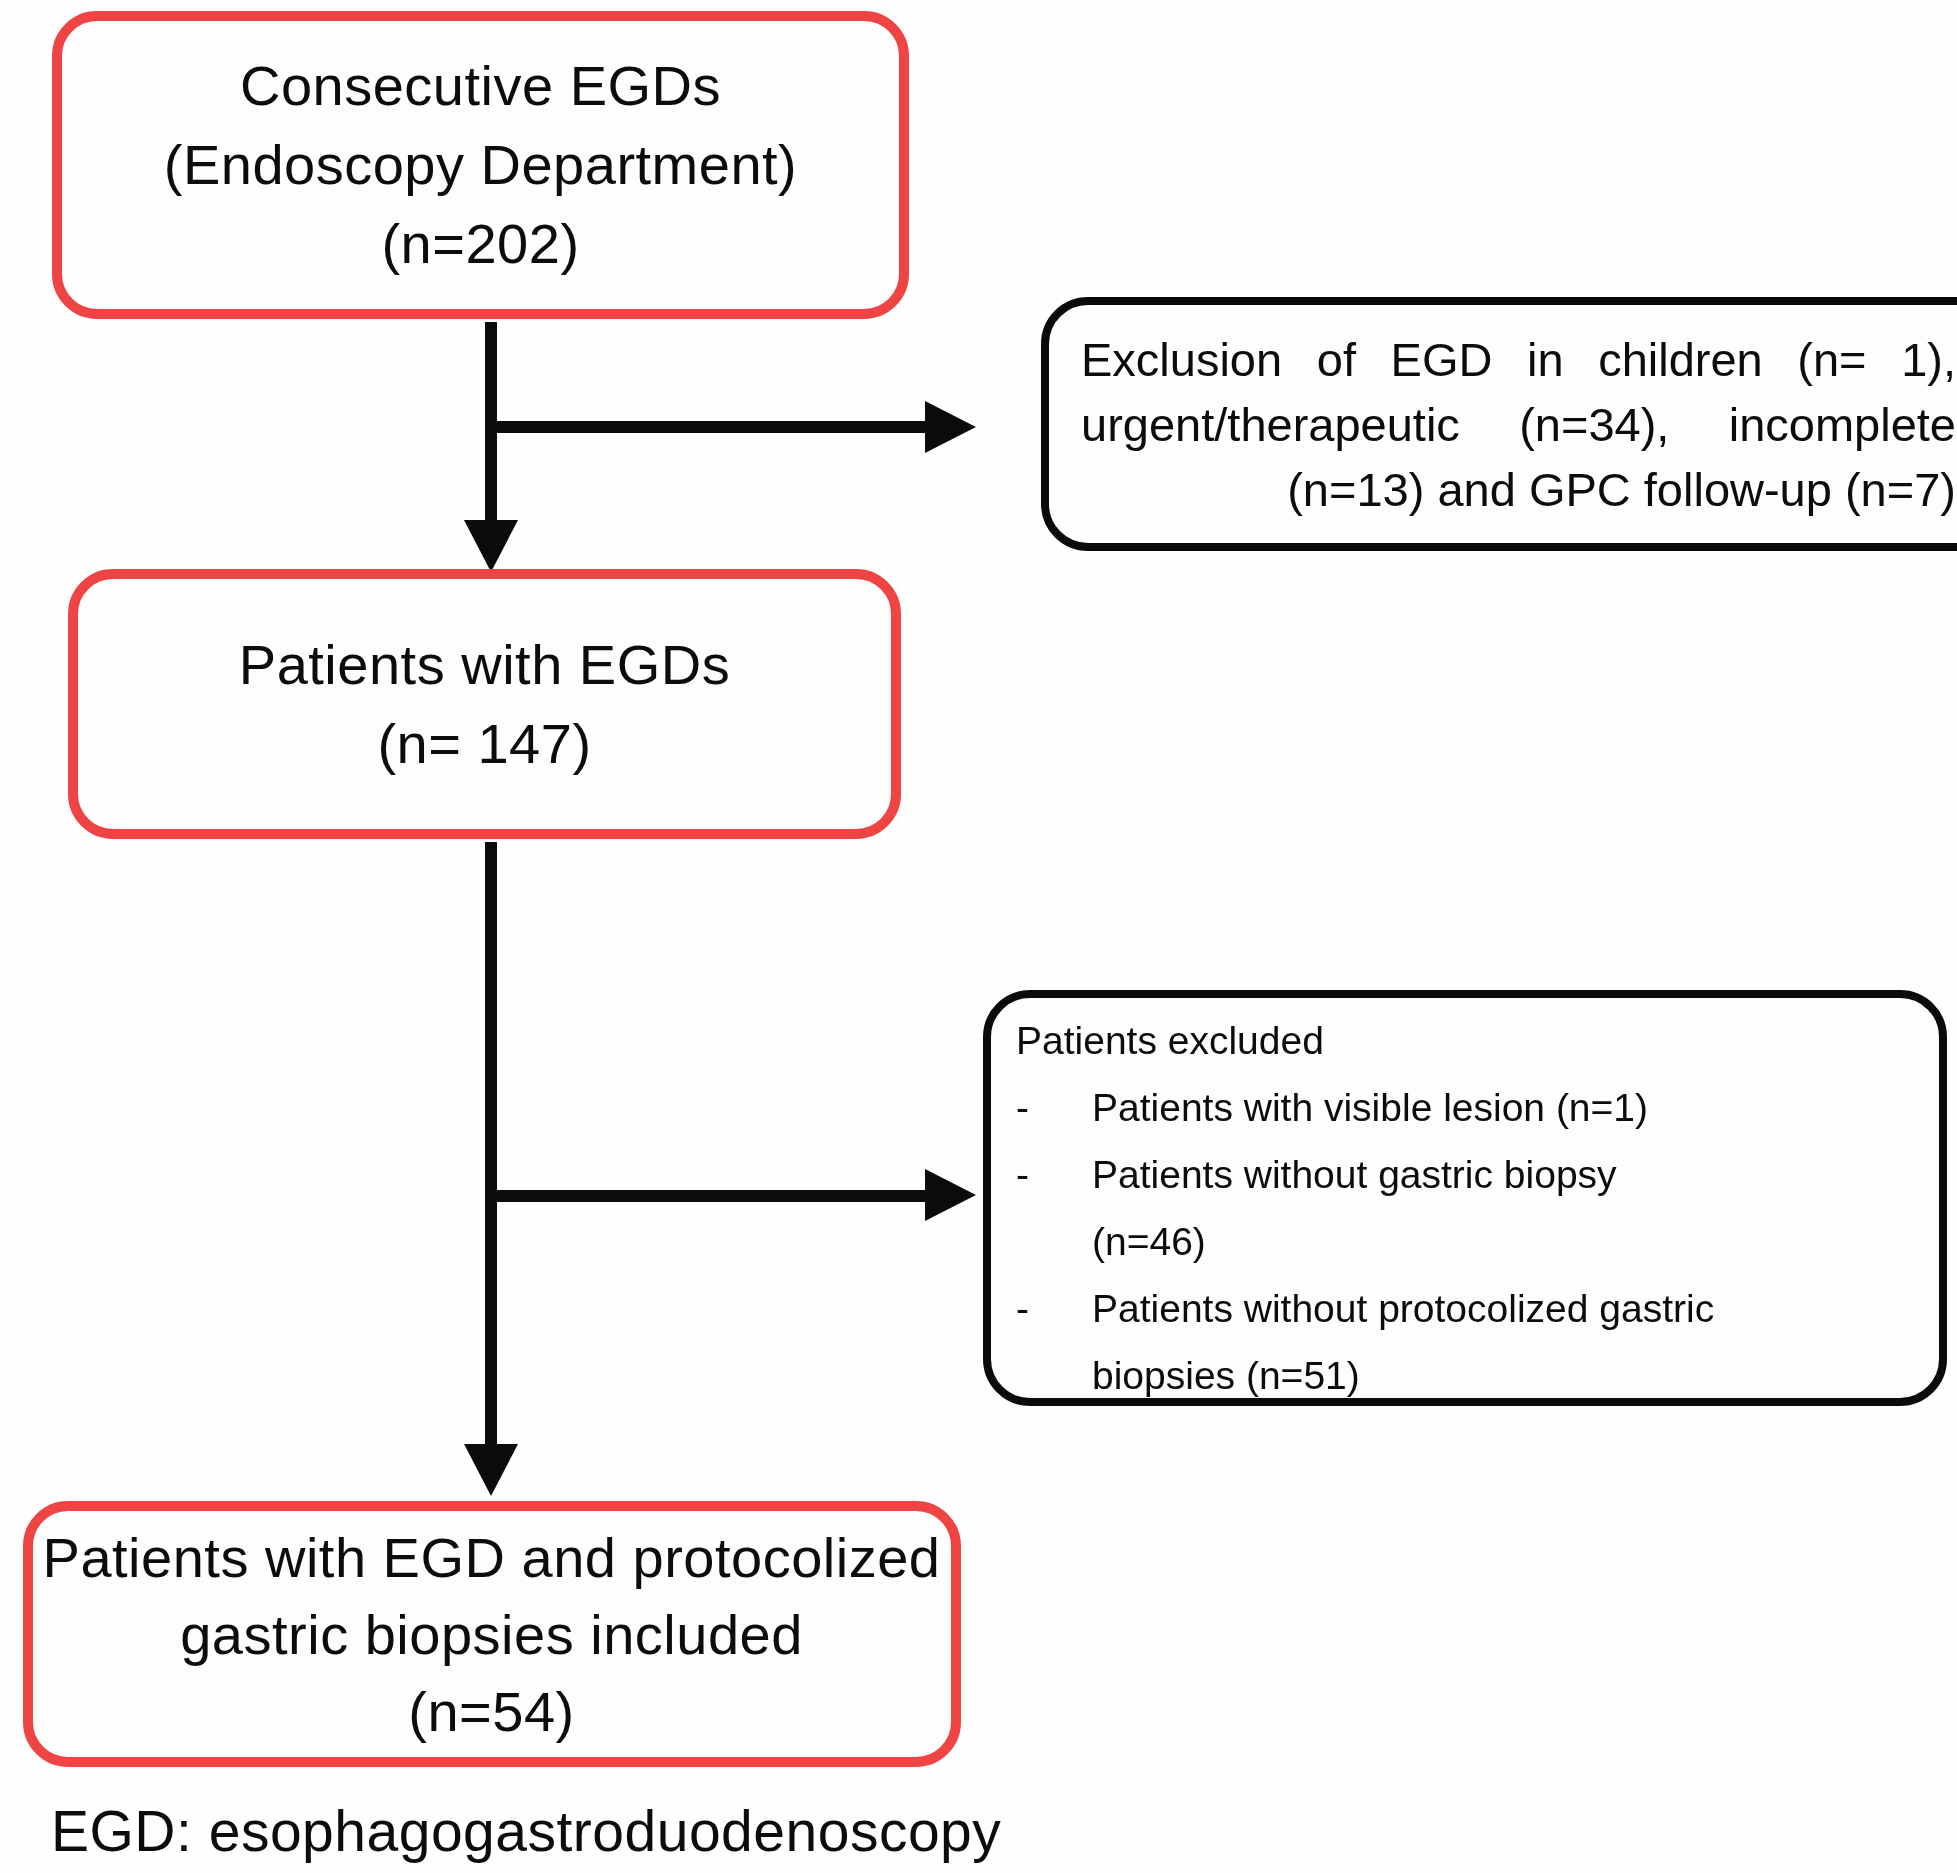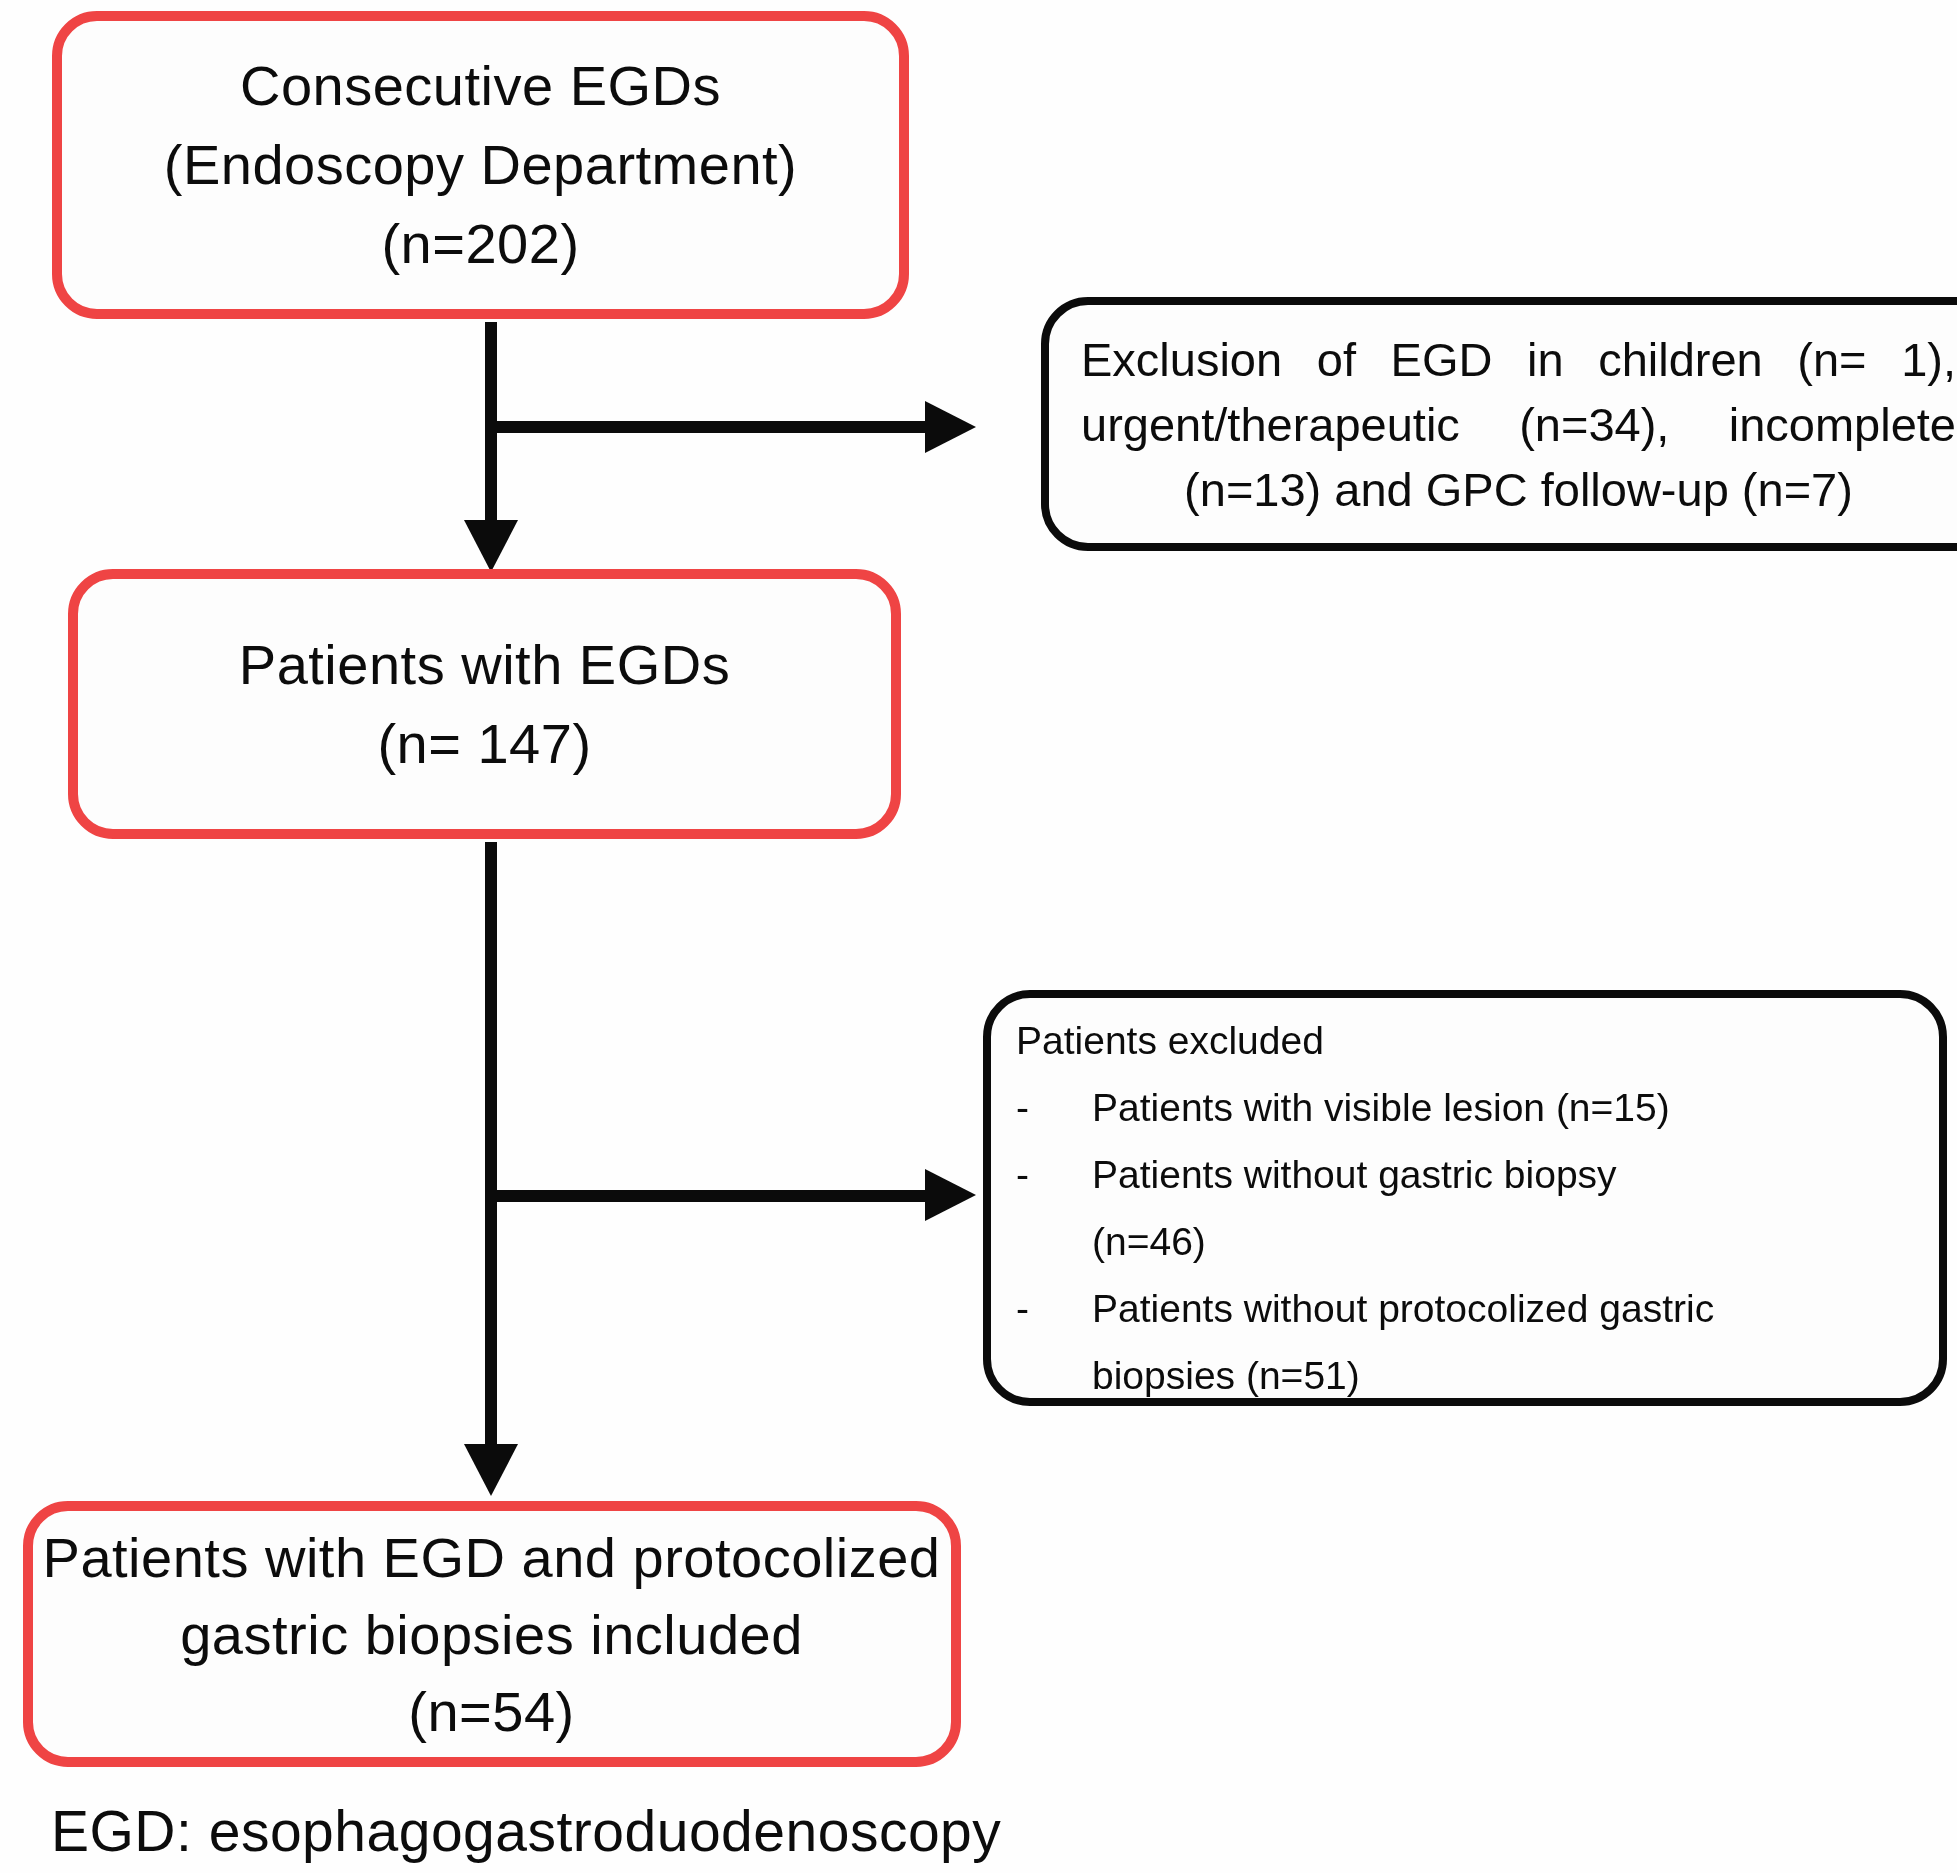--- a/index.html
+++ b/index.html
@@ -52,21 +52,21 @@
   #box-exclusion1 {
     left: 1041px; top: 297px; width: 964px; height: 254px;
     padding: 21.6px 41px 18px 32px;
     font-size: 47px; line-height: 65px;
   }
   #box-exclusion1 .jline {
     text-align: justify;
     text-align-last: justify;
     word-spacing: 1.8px;
   }
-  #box-exclusion1 .lline { text-align: center; }
+  #box-exclusion1 .lline { text-align: right; }
 
   #box-exclusion2 {
     left: 983px; top: 990px; width: 964px; height: 416px;
     padding: 9px 16px 9px 25px;
     font-size: 39px; line-height: 67px;
   }
   #box-exclusion2 .excl-title { margin: 0; }
   .bullet-row {
     display: grid;
     grid-template-columns: 76px 1fr;
@@ -147,21 +147,21 @@
   <div class="shaft-v" id="arrow2-shaft"></div>
   <div class="head-down" id="arrow2-head"></div>
 
   <div class="shaft-h" id="branch2-shaft"></div>
   <div class="head-right" id="branch2-head"></div>
 
   <div class="side-node" id="box-exclusion2">
     <div class="excl-title">Patients excluded</div>
     <div class="bullet-row">
       <span class="bullet-dash">-</span>
-      <span class="bullet-text">Patients with visible lesion (n=15)</span>
+      <span class="bullet-text">Patients with visible lesion (n=1)</span>
     </div>
     <div class="bullet-row">
       <span class="bullet-dash">-</span>
       <span class="bullet-text">Patients without gastric biopsy
 (n=46)</span>
     </div>
     <div class="bullet-row">
       <span class="bullet-dash">-</span>
       <span class="bullet-text">Patients without protocolized gastric
 biopsies (n=51)</span>

